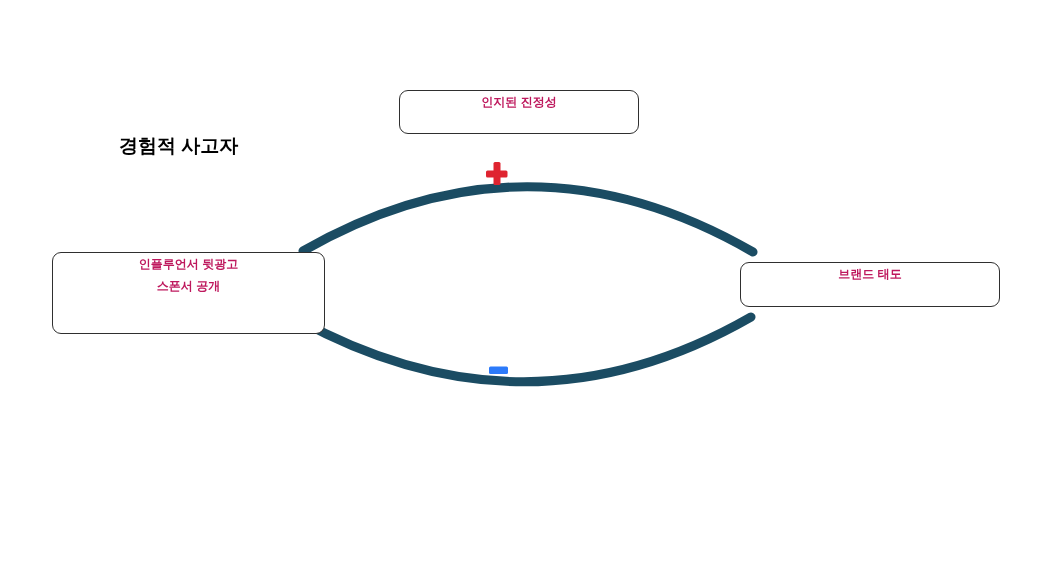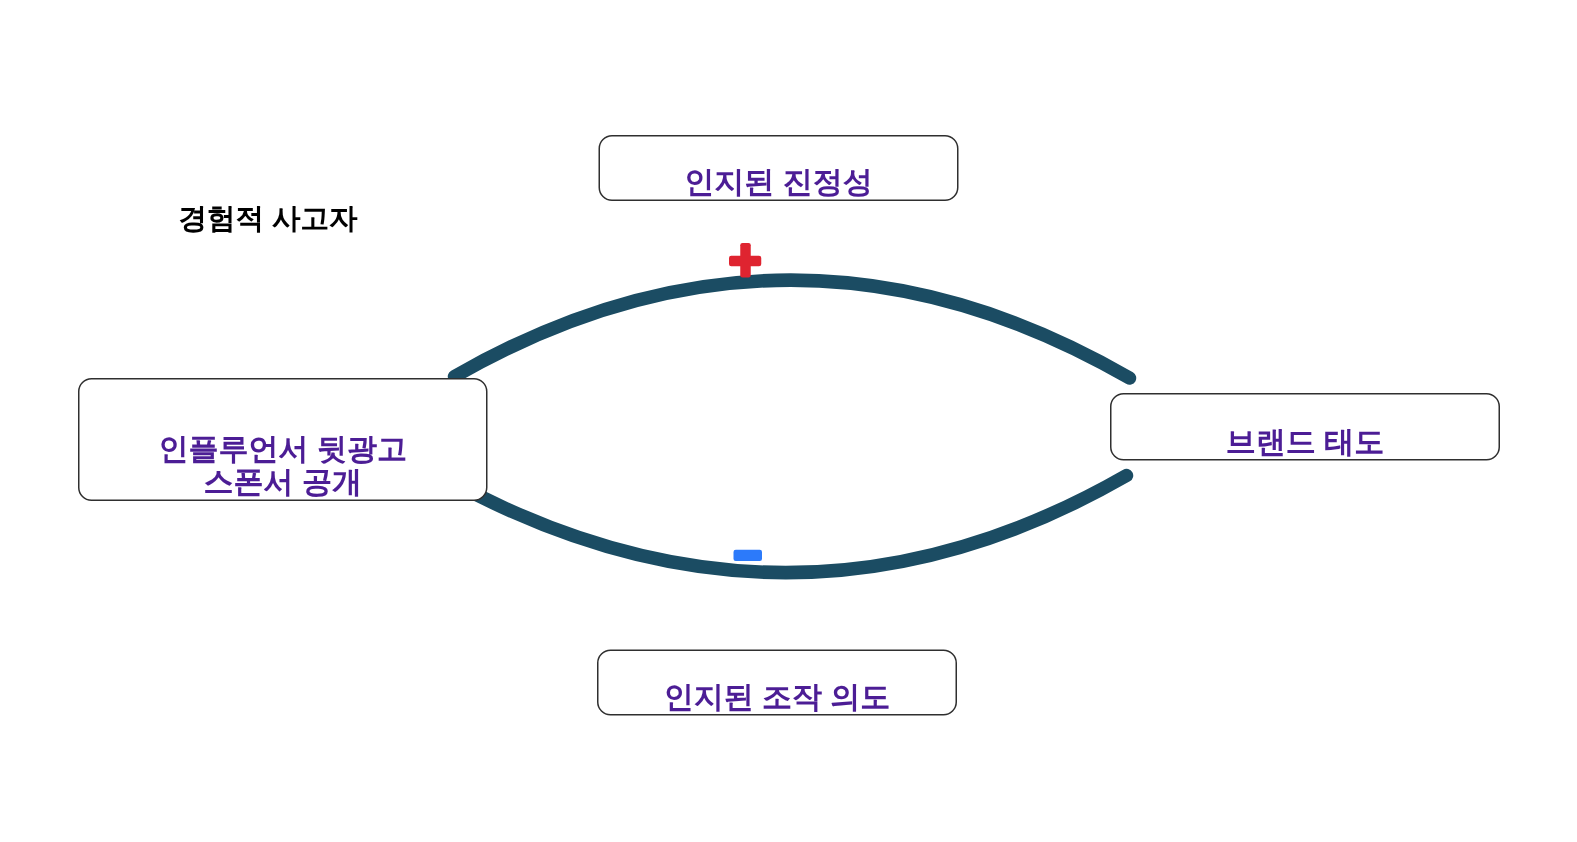--- a/index.html
+++ b/index.html
@@ -24,25 +24,25 @@
   }
   .node {
     position: absolute;
     box-sizing: border-box;
     background: #ffffff;
     border: 1.4px solid #2f2f2f;
     border-radius: 9px;
     display: flex;
     flex-direction: column;
     align-items: center;
-    justify-content: flex-end;
+    justify-content: flex-start;
     text-align: center;
     font-weight: 700;
-    font-size: 20px;
-    color: #4c1d95;
+    font-size: 12px;
+    color: #be185d;
     line-height: 22px;
   }
   .node-top    { left: 399px; top: 90px;  width: 240px; height: 44px; }
   .node-left   { left: 52px;  top: 252px; width: 273px; height: 82px; }
   .node-right  { left: 740px; top: 262px; width: 260px; height: 45px; }
   .node-bottom { left: 398px; top: 433px; width: 240px; height: 44px; }
   .moderator-label {
     position: absolute;
     left: 119px;
     font-weight: 700;
@@ -77,17 +77,14 @@
   <div class="node node-left">
     <span>인플루언서 뒷광고</span>
     <span>스폰서 공개</span>
   </div>
 
   <div class="node node-right">
     <span>브랜드 태도</span>
   </div>
 
 
-  <div class="node node-bottom">
-    <span>인지된 조작 의도</span>
-  </div>
 
 </div>
 
 </body></html>

